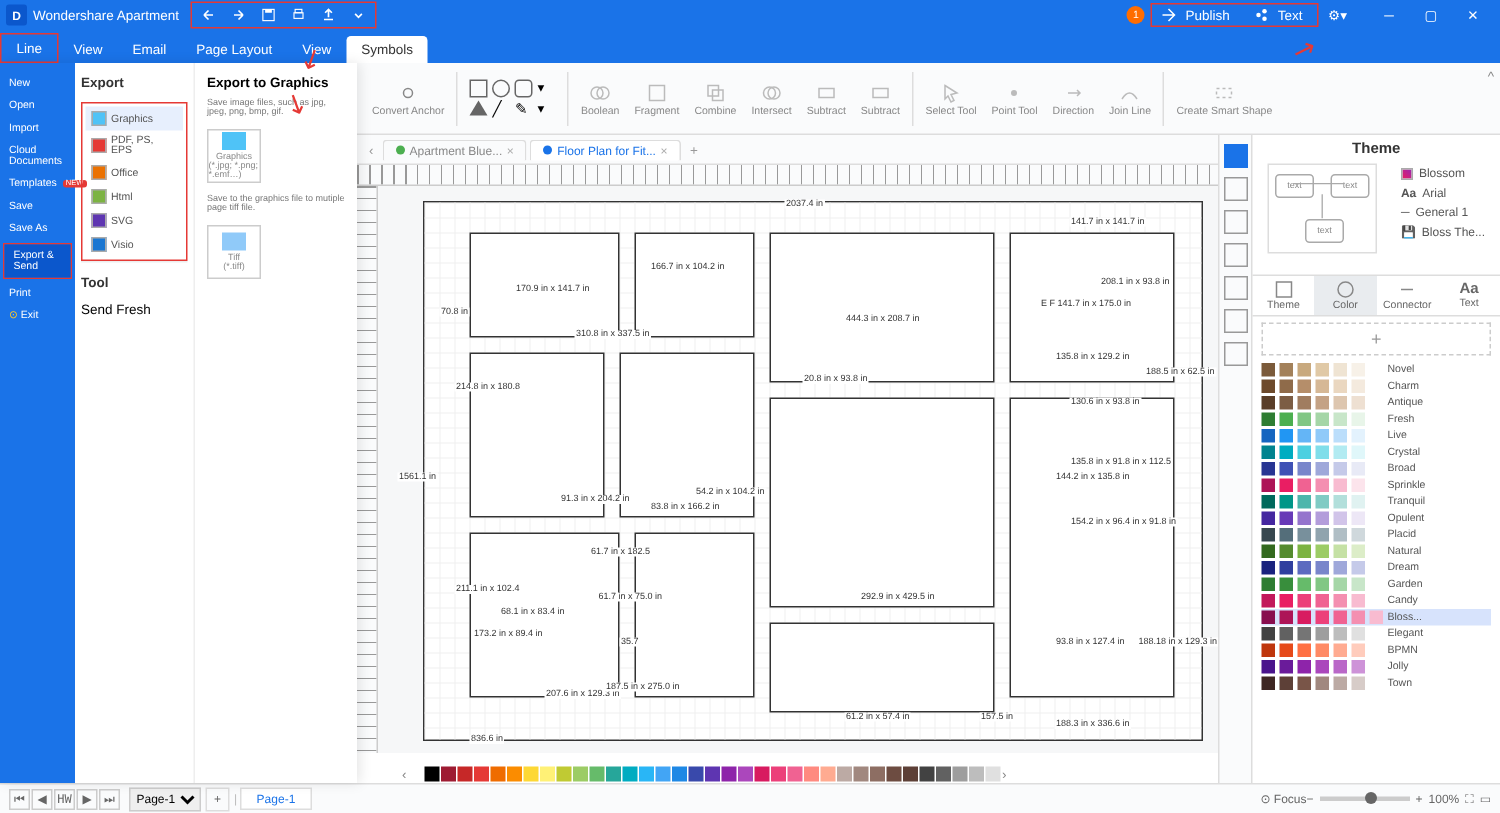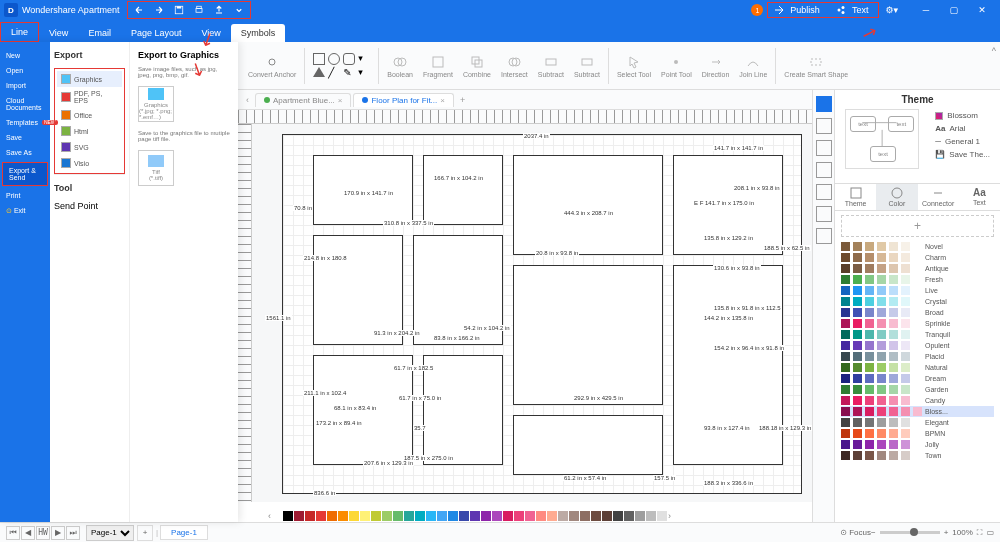--- a/index.html
+++ b/index.html
@@ -331,21 +331,21 @@
           <span class="eb" style="background:#5e35b1"></span>
           <span>SVG</span>
         </div>
       <div class="exitem">
           <span class="eb" style="background:#1976d2"></span>
           <span>Visio</span>
         </div>
     </div>
     <div class="send-section">
       <h4>Tool</h4>
-      <div class="exitem"><span class="eb"></span><span>Send Point</span></div>
+      <div class="exitem"><span class="eb"></span><span>Send Fresh</span></div>
     </div>
   </div>
   <div class="file-detail">
     <h4>Export to Graphics</h4>
     <div class="desc">Save image files, such as jpg, jpeg, png, bmp, gif.</div>
     <div class="tbox">
         <div class="sq"></div>
         <span>Graphics</span>
         <span>(*.jpg; *.png; *.emf…)</span>
       </div>
@@ -539,21 +539,21 @@
         <div class="opt">
             <span style="font-weight:bold">Aa</span>
             <span>Arial</span>
           </div>
         <div class="opt">
             <span>─</span>
             <span>General 1</span>
           </div>
         <div class="opt">
             <span>💾</span>
-            <span>Save The...</span>
+            <span>Bloss The...</span>
           </div>
       </div>
     </div>
     <div class="theme-tabs">
       <div class="tt">
           <svg viewBox="0 0 12 12">
             <rect x="1" y="1" width="10" height="10" stroke="#888" fill="none"></rect>
           </svg>
           <span>Theme</span>
         </div>

